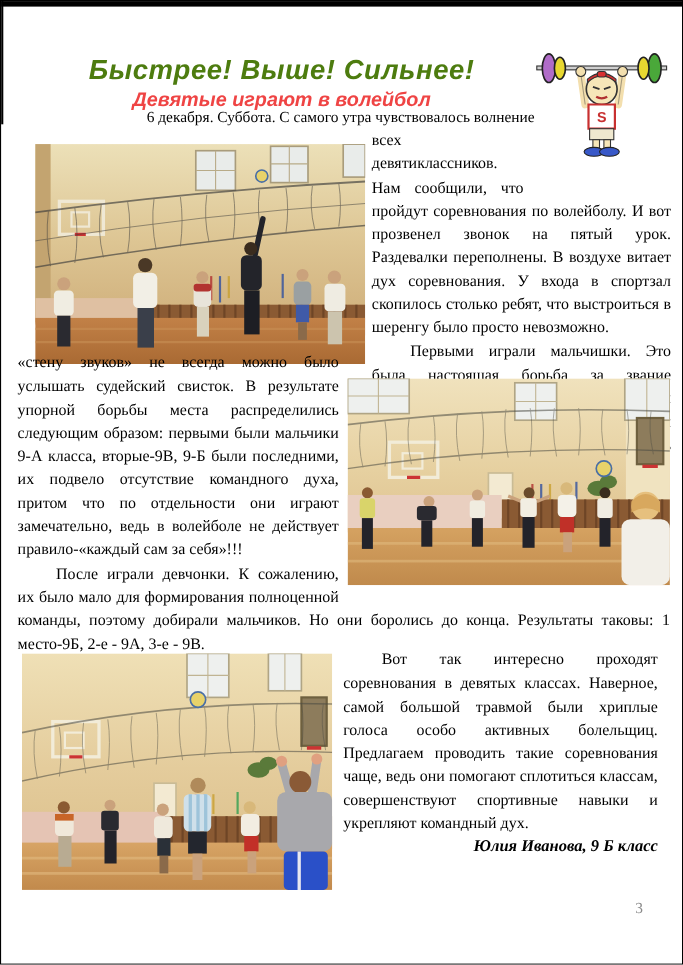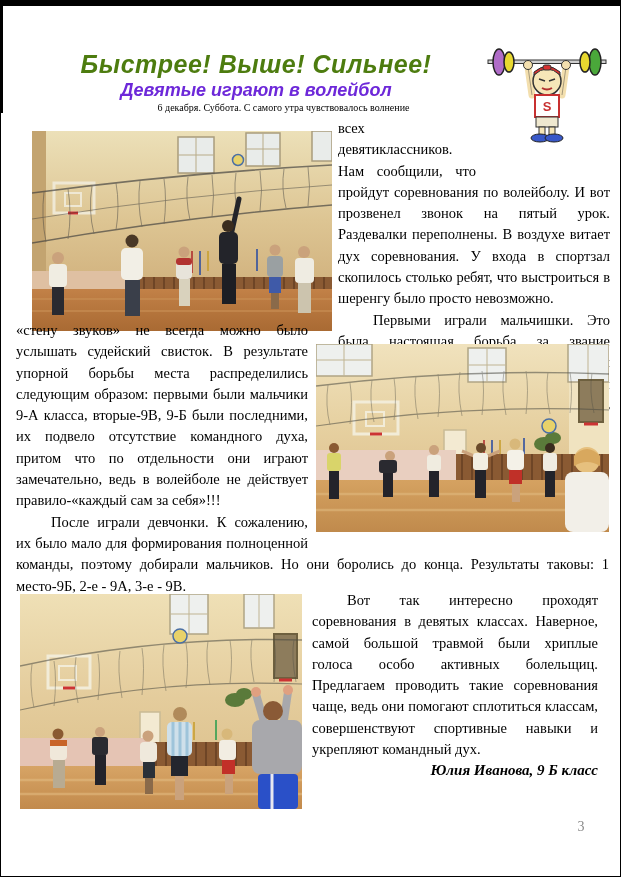--- a/index.html
+++ b/index.html
@@ -23,30 +23,30 @@
     font-weight:bold;font-style:italic;
     font-size:25px;line-height:27px;
     color:#4d7c0f;letter-spacing:0.5px;
   }
   .subtitle{
     position:absolute;left:15px;top:79px;width:480px;
     text-align:center;
     font-family:"Liberation Sans", sans-serif;
     font-weight:bold;font-style:italic;
     font-size:18px;line-height:20px;
-    color:#6d28d9;
+    color:#ef4444;
   }
 
   .body-text{font-size:14.5px;line-height:21.3px;text-align:justify;}
   .body-text p{margin:0;}
   .indent{text-indent:35px;}
 
   .intro{
     position:absolute;left:15px;top:96px;width:470px;
-    font-size:10px;line-height:21px;text-align:center;text-indent:65px;
+    font-size:14px;line-height:21px;text-align:right;text-indent:65px;
   }
 
   .clipart{position:absolute;left:481px;top:42px;width:130px;height:100px;}
 
   .rc-top{position:absolute;left:337px;top:117px;width:272px;}
   .rc-top .clip-spacer{float:right;width:134px;height:44px;}
 
   .photo1{position:absolute;left:31px;top:130px;width:300px;height:200px;}
   .photo-frame{display:block;}
 

